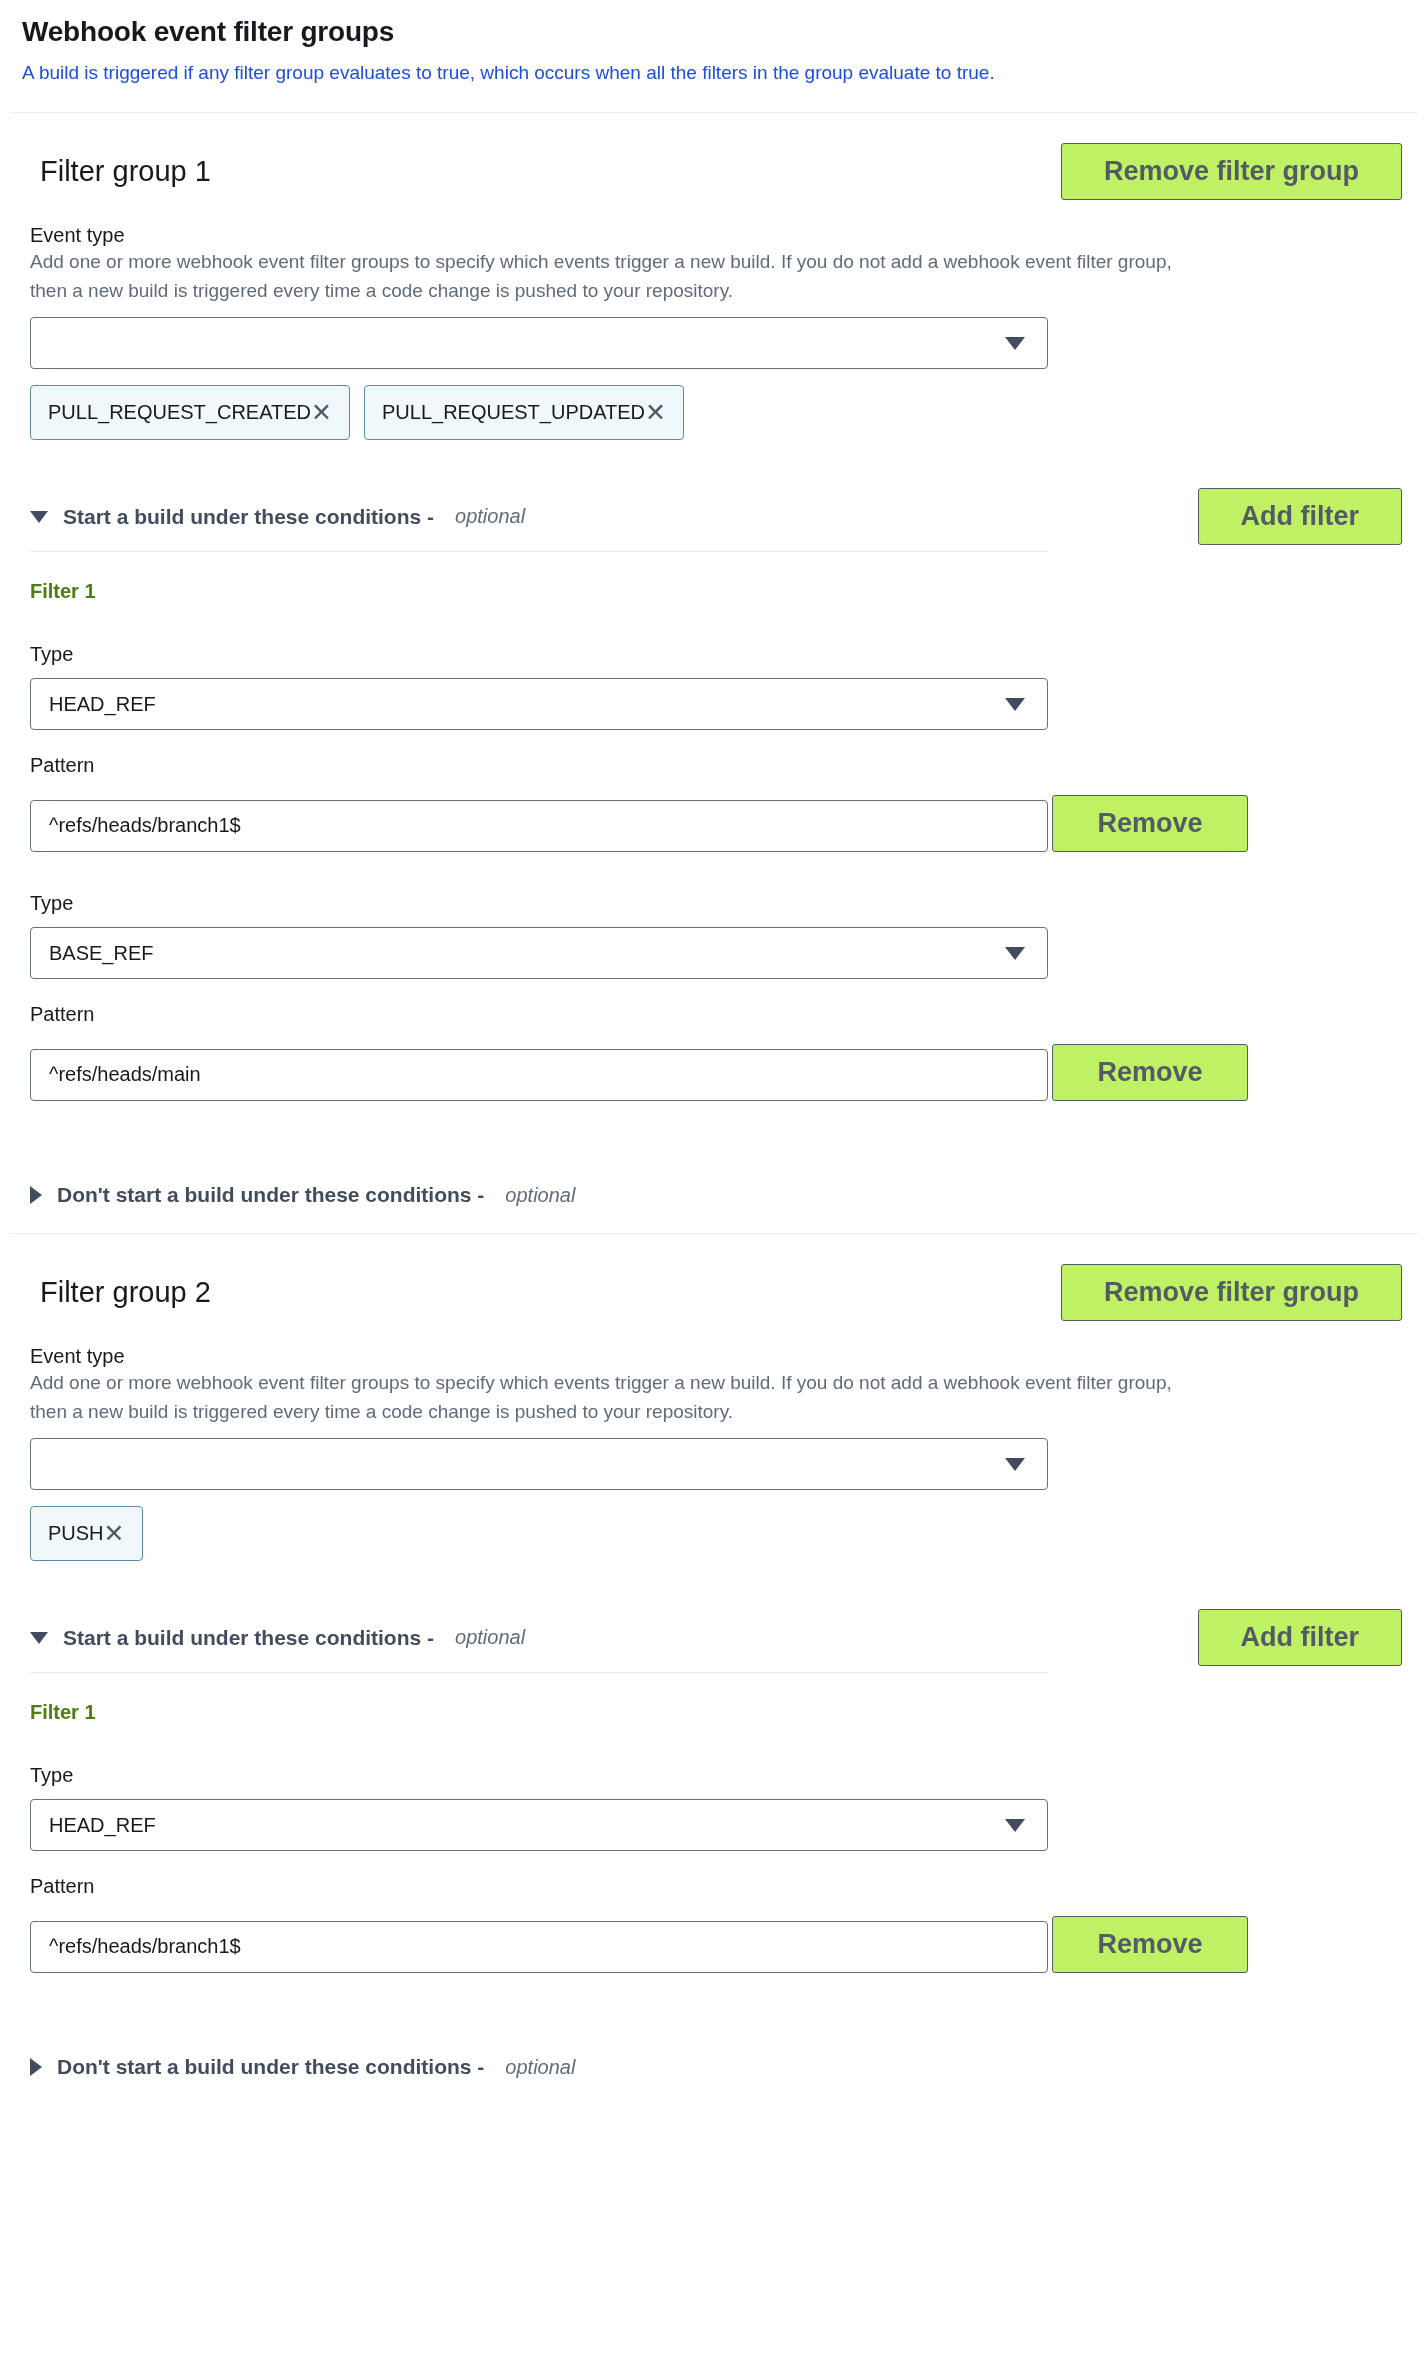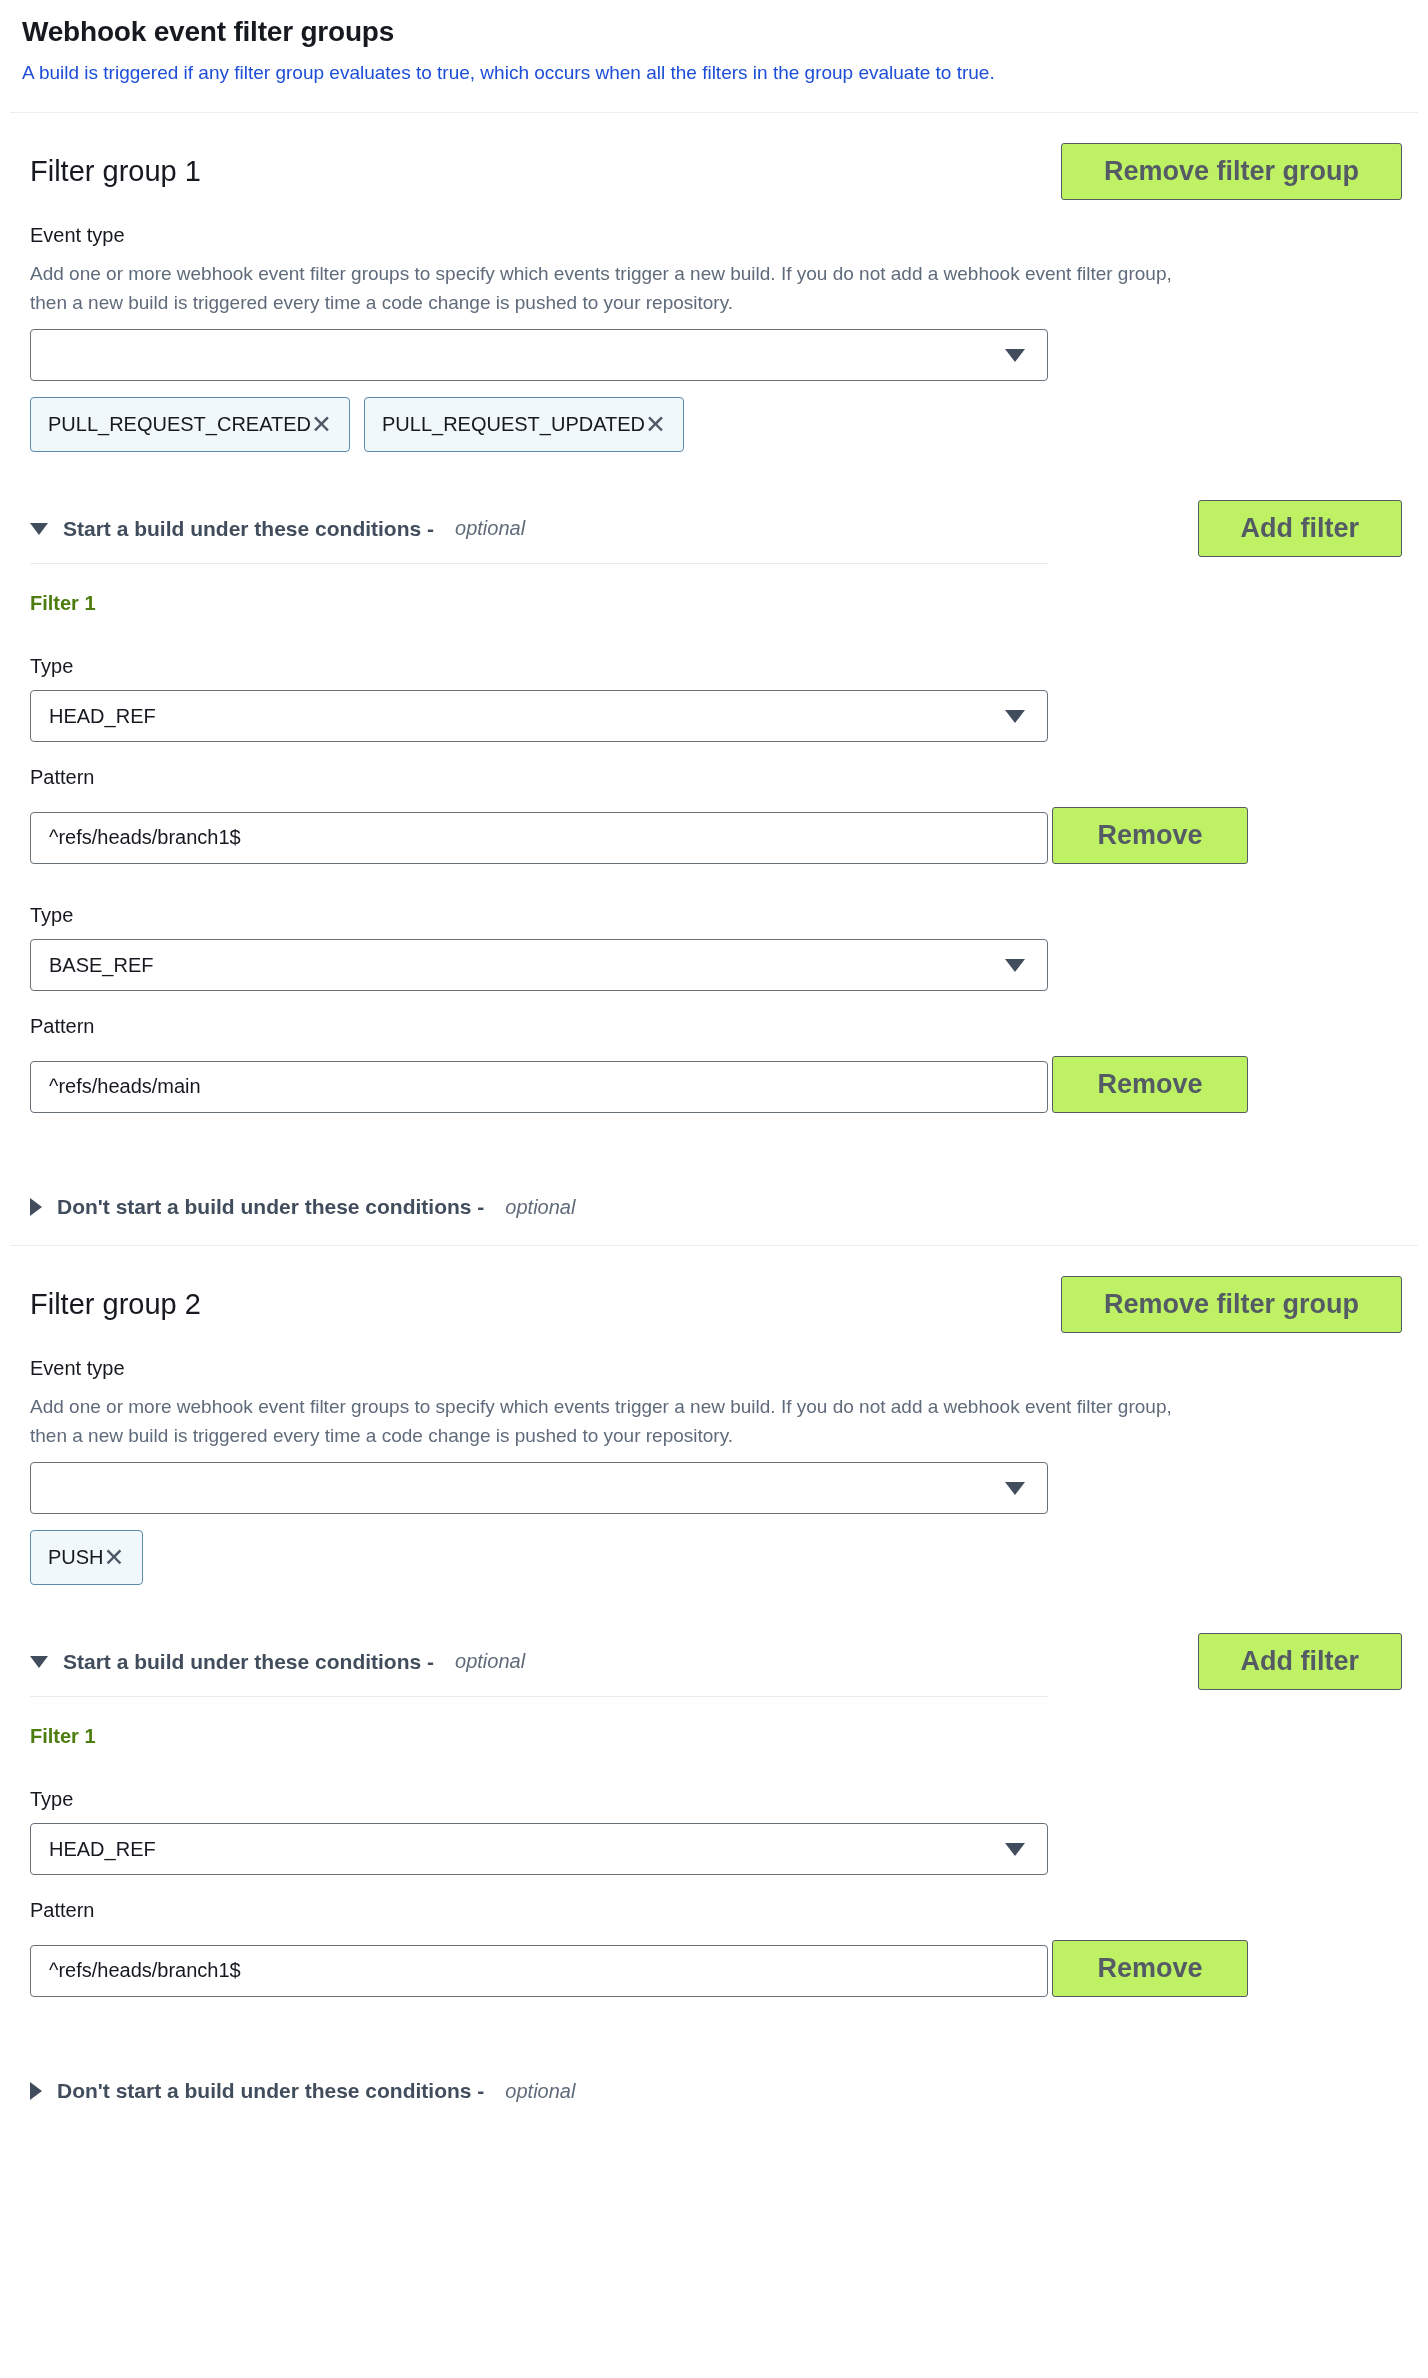--- a/index.html
+++ b/index.html
@@ -16,39 +16,40 @@
   .page-title { font-size: 28px; font-weight: 700; color: #16191f; letter-spacing: -0.2px; }
   .page-subtitle { margin-top: 11px; font-size: 19px; color: #1d4ed8; line-height: 27px; }
 
   .full-divider { border: none; border-top: 1px solid #eaeded; margin: 26px -16px 0 -12px; }
 
   .section { padding-left: 8px; }
 
   .group-header-row {
     display: flex; justify-content: space-between; align-items: center;
     margin-top: 30px;
+    margin-left: 10px;
   }
   .group-heading { font-size: 29px; font-weight: 400; color: #16191f; }
 
   .btn {
     display: inline-block;
     background: #bef264;
     border: 1px solid #545b64;
     border-radius: 3px;
     color: #545b64;
     font-size: 27px;
     font-weight: 700;
     padding: 12px 42px;
     cursor: pointer;
     font-family: "Liberation Sans", sans-serif;
     white-space: nowrap;
   }
 
   .field-label { margin-top: 24px; font-size: 20px; color: #16191f; }
-  .field-desc { margin-top: 12px; font-size: 19px; color: #5f6b7a; line-height: 29px; max-width: 1390px; }
+  .field-desc { margin-top: 0; font-size: 19px; color: #5f6b7a; line-height: 29px; max-width: 1390px; }
 
   .select-box, .text-input {
     position: relative;
     width: 1018px;
     height: 52px;
     border: 1px solid #687078;
     border-radius: 4px;
     background: #ffffff;
     margin-top: 12px;
     font-size: 20px;

